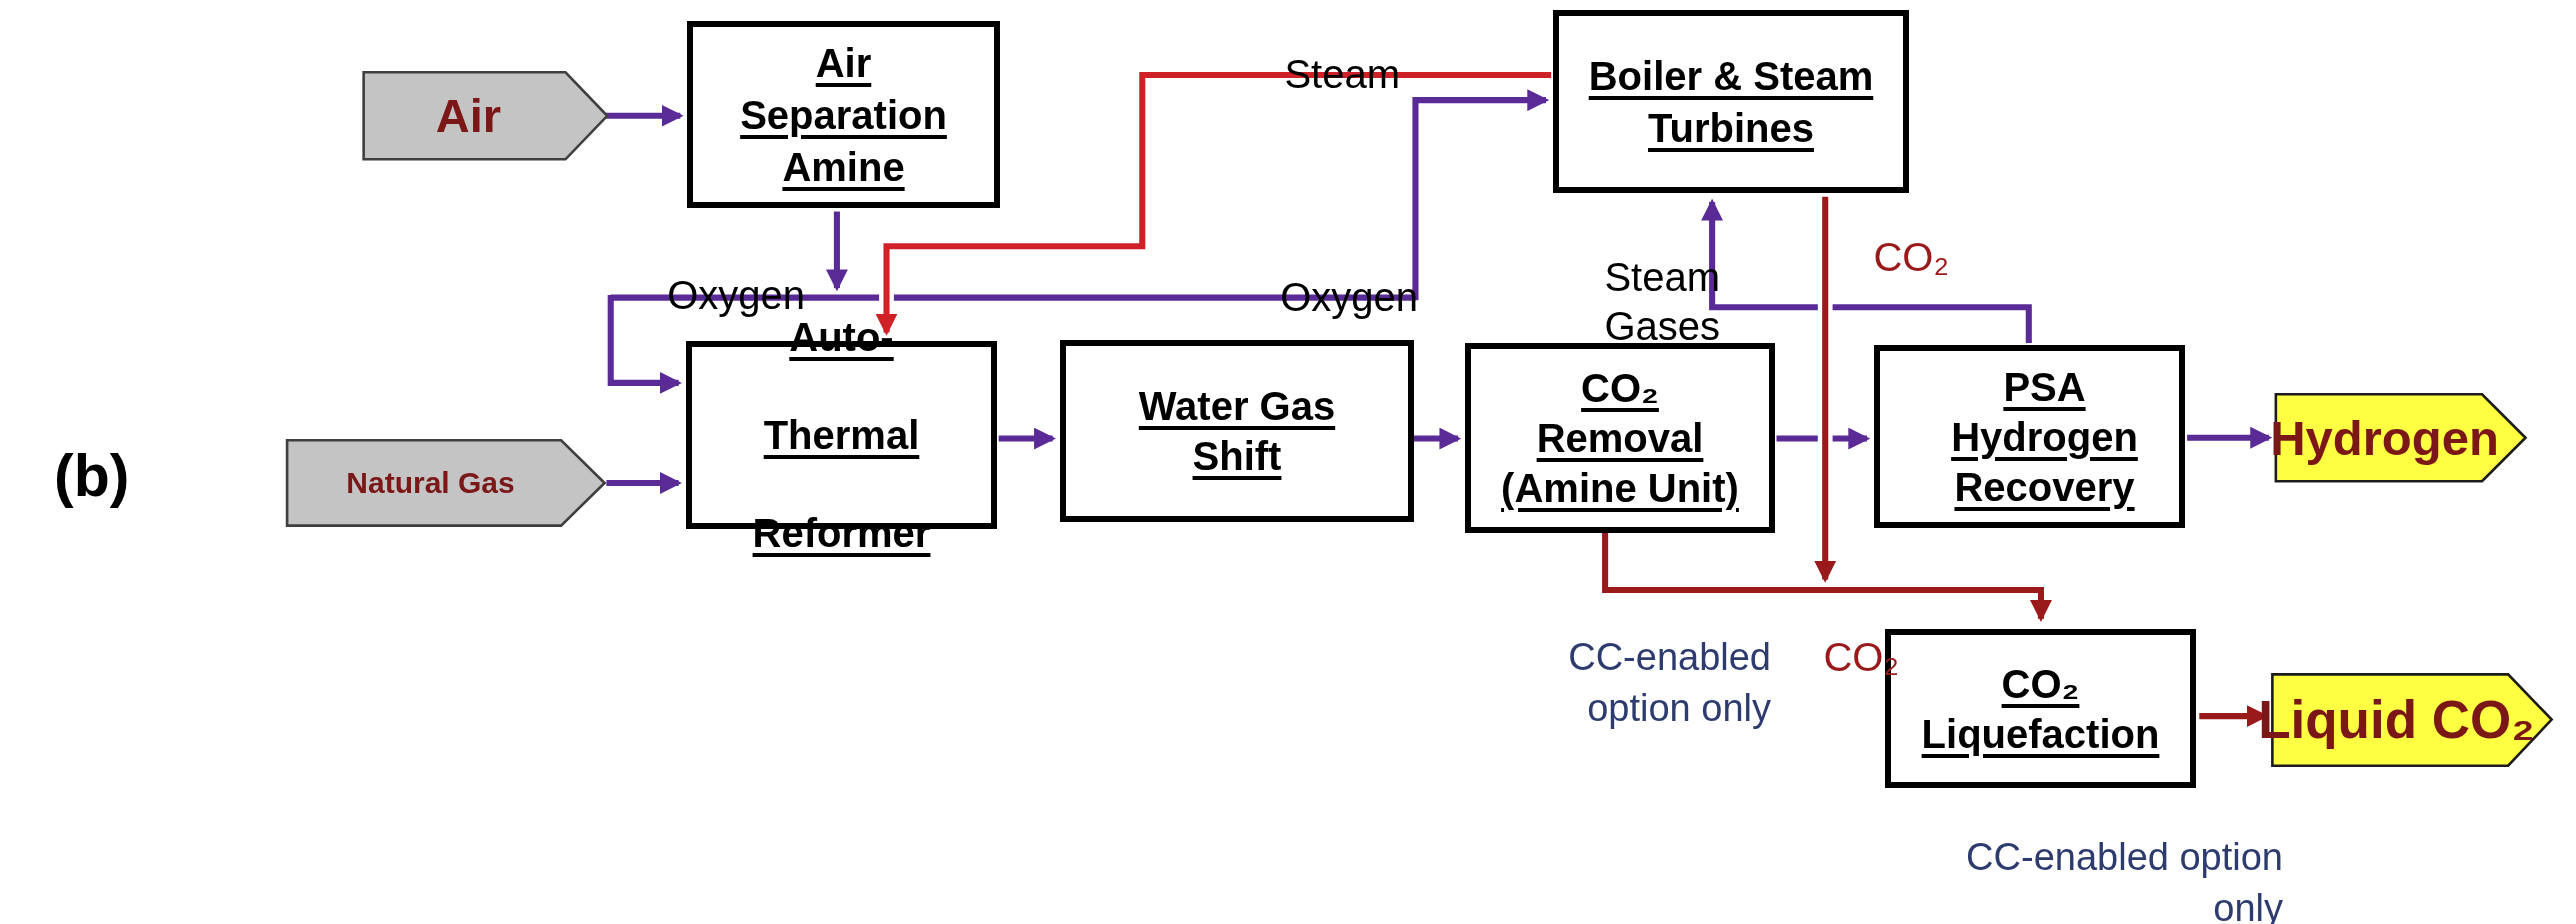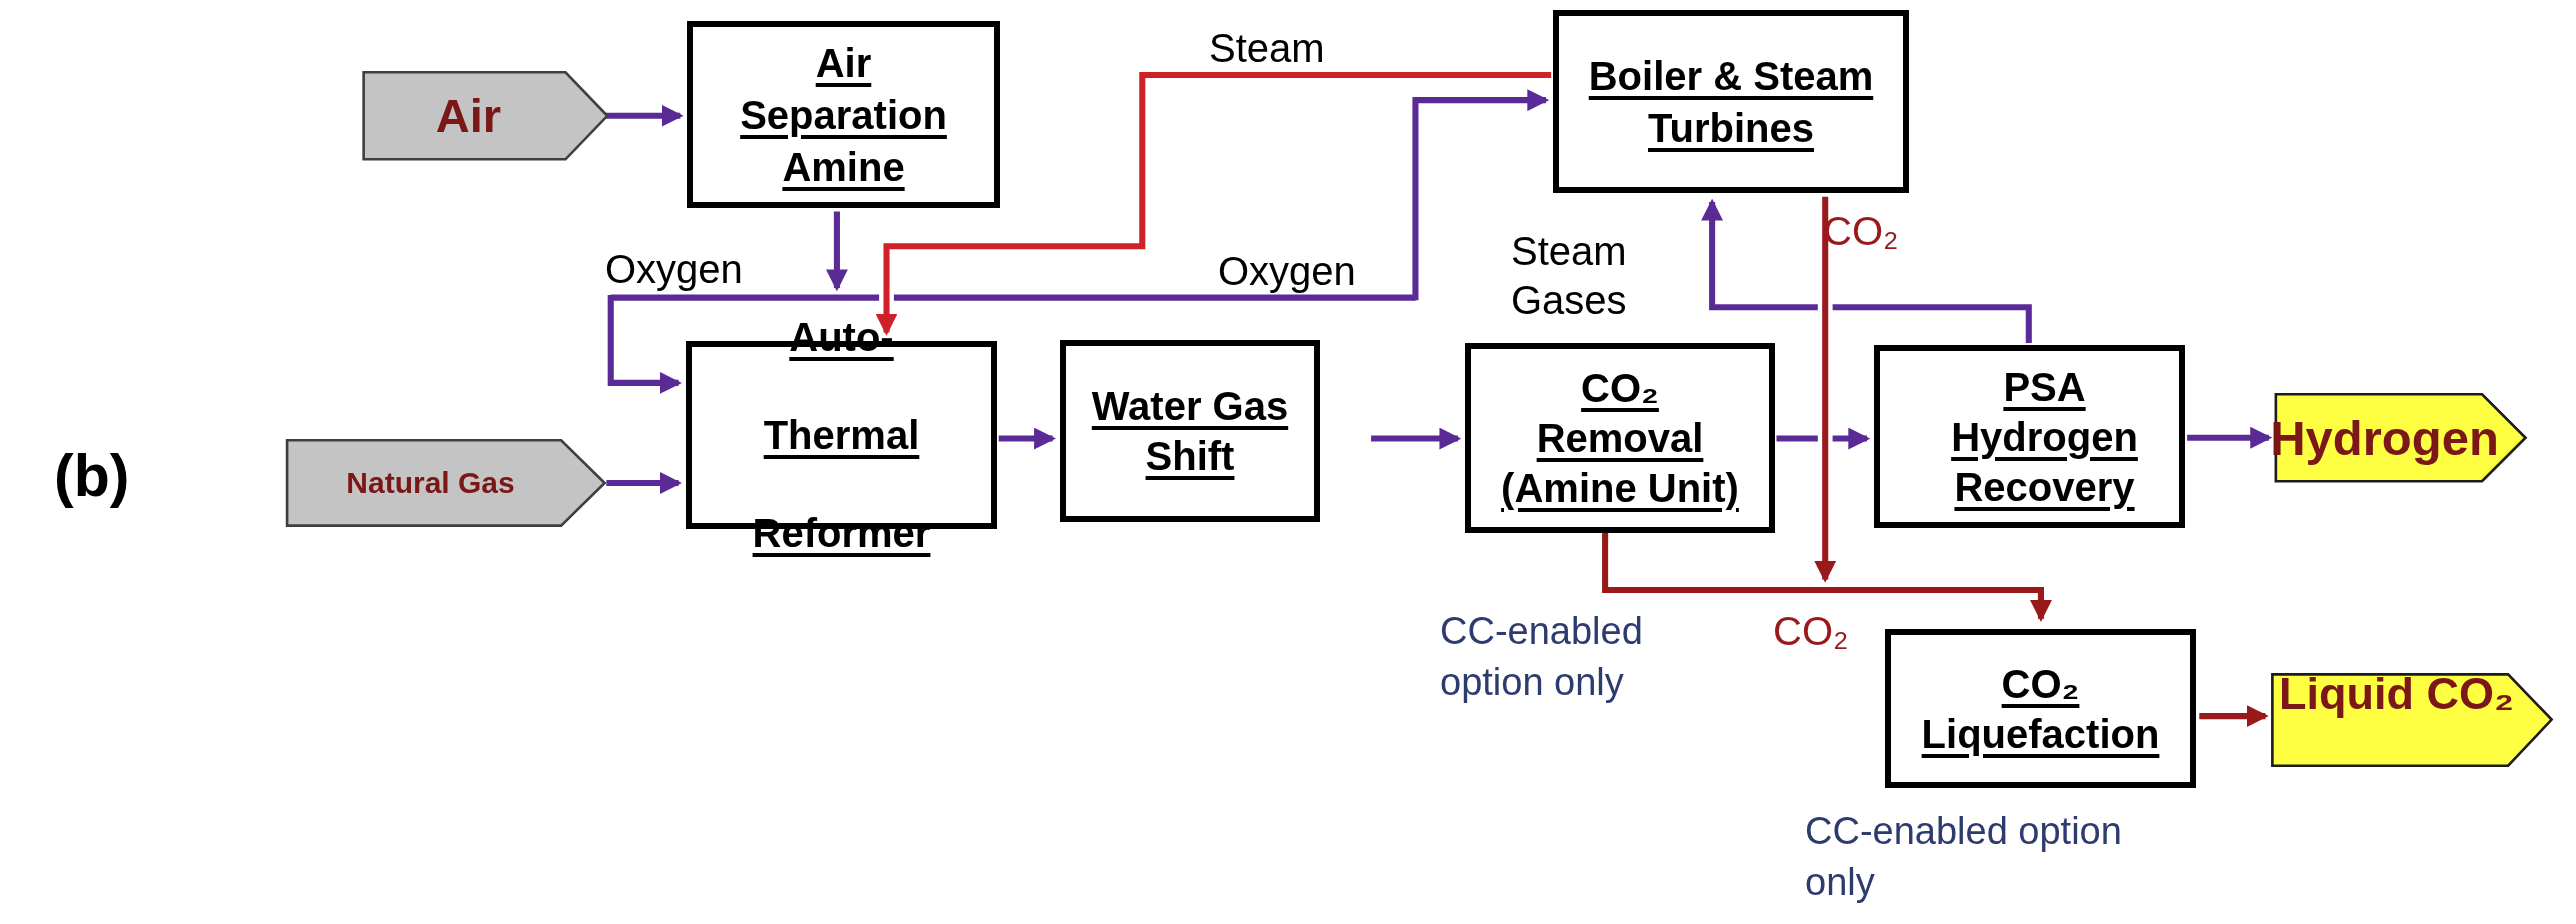--- a/index.html
+++ b/index.html
@@ -21,22 +21,22 @@
     border:6px solid var(--box-border);
     display:flex;flex-direction:column;justify-content:center;align-items:center;
     font-weight:bold;font-size:40px;color:#000;text-align:center;
   }
   .box .bl{
     display:block;line-height:52px;
     text-decoration:underline;text-decoration-thickness:4.3px;text-underline-offset:6px;
   }
   .box.tight .bl{line-height:50px;}
   .lbl{
-    position:absolute;text-align:left;color:var(--label-black);
-    font-size:40px;line-height:49px;white-space:nowrap;
+    position:absolute;text-align:right;color:var(--label-black);
+    font-size:40px;line-height:49px;white-space:nowrap;margin-top:26px;
   }
   .lbl.red{color:var(--dark-red);}
   .lbl.navy{color:var(--navy);font-size:38px;line-height:51px;}
   .io-label{
     position:absolute;display:flex;align-items:center;justify-content:center;
     color:var(--maroon-text);font-weight:bold;white-space:nowrap;
   }
   .fig-label{
     position:absolute;left:54px;top:442px;font-size:59px;font-weight:bold;color:#000;
   }
@@ -112,21 +112,21 @@
     <span class="bl">Boiler &amp; Steam</span>
     <span class="bl">Turbines</span>
   </div>
 
   <div class="box tight" style="left:686px;top:341px;width:311px;height:188px;gap:48px;">
     <span class="bl">Auto-</span>
     <span class="bl">Thermal</span>
     <span class="bl">Reformer</span>
   </div>
 
-  <div class="box tight" style="left:1060px;top:340px;width:260px;height:182px;">
+  <div class="box tight" style="left:1060px;top:340px;width:354px;height:182px;">
     <span class="bl">Water Gas</span>
     <span class="bl">Shift</span>
   </div>
 
   <div class="box tight" style="left:1465px;top:343px;width:310px;height:190px;">
     <span class="bl">CO₂</span>
     <span class="bl">Removal</span>
     <span class="bl">(Amine Unit)</span>
   </div>
 
@@ -137,21 +137,21 @@
   </div>
 
   <div class="box tight" style="left:1885px;top:629px;width:311px;height:159px;">
     <span class="bl">CO₂</span>
     <span class="bl">Liquefaction</span>
   </div>
 
   <div class="io-label" style="left:364px;top:72px;width:209px;height:87px;font-size:47px;">Air</div>
   <div class="io-label" style="left:287px;top:440px;width:287px;height:85px;font-size:30px;">Natural Gas</div>
   <div class="io-label" style="left:2276px;top:394px;width:217px;height:87px;font-size:49px;">Hydrogen</div>
-  <div class="io-label" style="left:2272px;top:648px;width:249px;height:91px;font-size:45px;">Liquid CO₂</div>
+  <div class="io-label" style="left:2272px;top:674px;width:249px;height:91px;font-size:53px;">Liquid CO₂</div>
 
   <div class="lbl" style="left:1209px;top:24px;width:191px;">Steam</div>
   <div class="lbl" style="left:605px;top:245px;width:200px;">Oxygen</div>
   <div class="lbl" style="left:1218px;top:247px;width:200px;">Oxygen</div>
   <div class="lbl" style="left:1511px;top:227px;width:209px;">
     <span style="display:block">Steam</span>
     <span style="display:block">Gases</span>
   </div>
   <div class="lbl red" style="left:1823px;top:207px;width:126px;">CO₂</div>
   <div class="lbl red" style="left:1773px;top:607px;width:126px;">CO₂</div>

